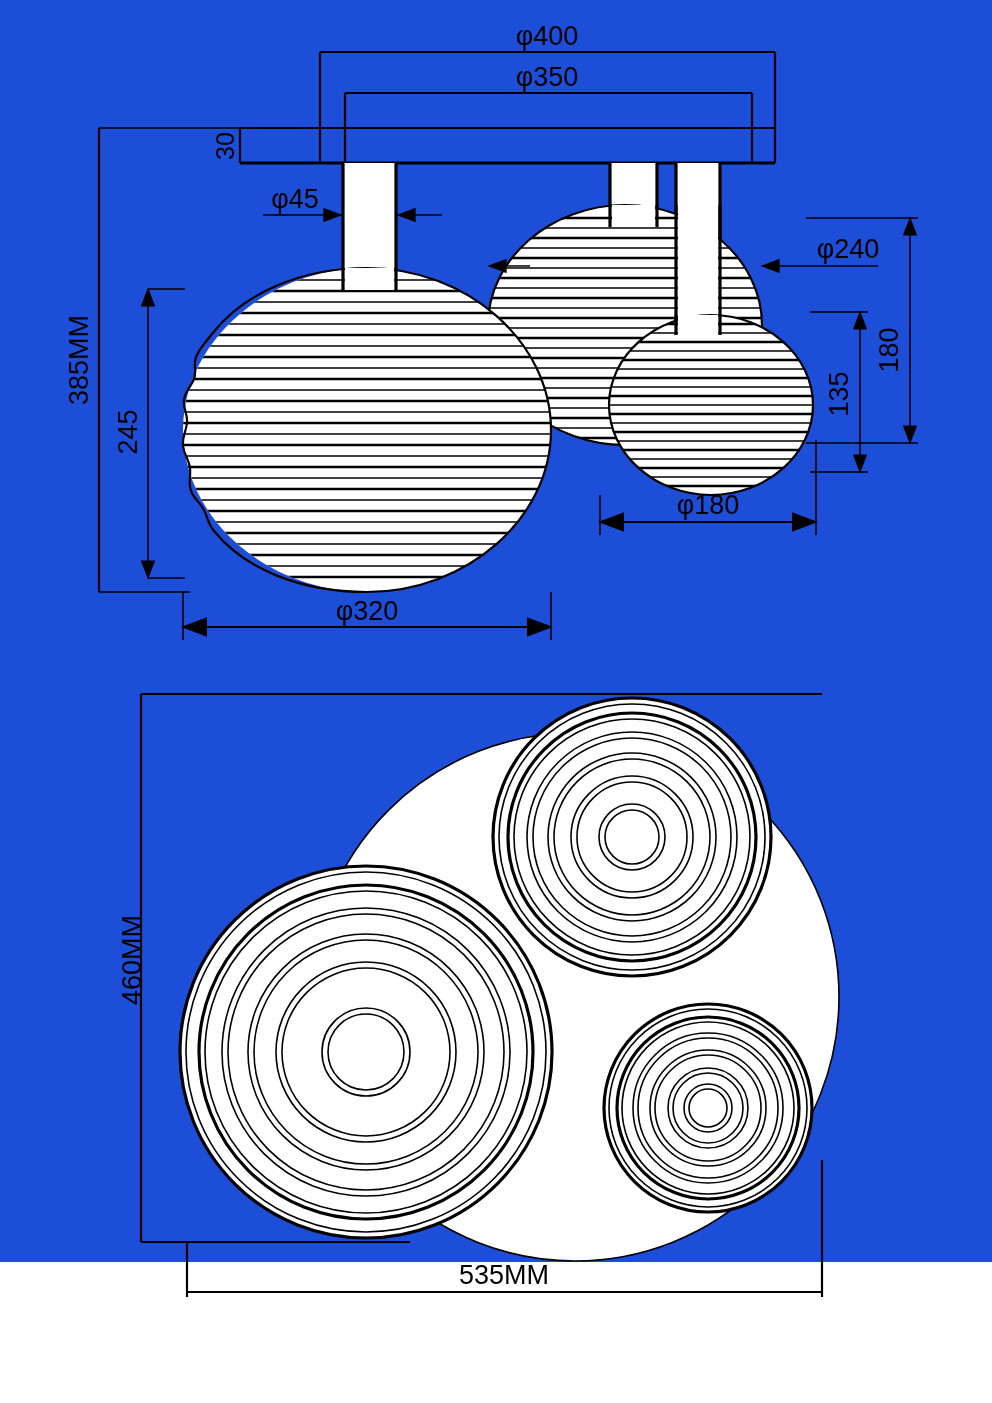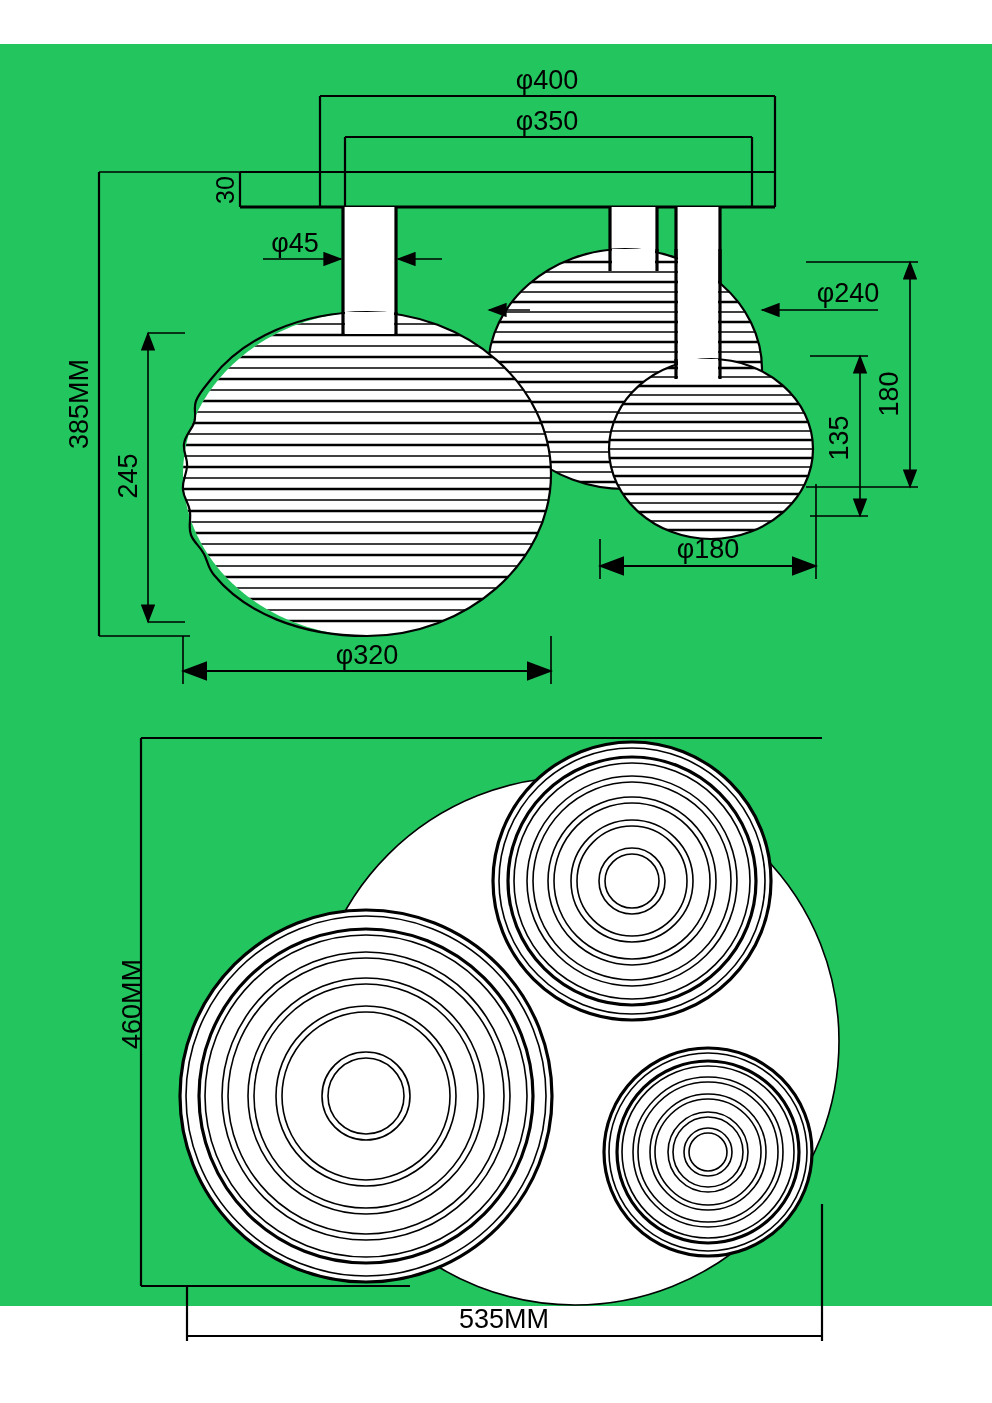--- a/index.html
+++ b/index.html
@@ -10,22 +10,21 @@
   body {
     width: 992px;
     height: 1403px;
     font-family: "Liberation Sans", sans-serif;
     overflow: hidden;
   }
   #drawing-root {
     position: relative;
     width: 992px;
     height: 1262px;
-    background: #22c55e;
-    margin-top: 44px;
+    background: #1d4ed8;
   }
   svg.sheet {
     display: block;
     width: 992px;
     height: 1403px;
   }
   text {
     font-family: "Liberation Sans", sans-serif;
     fill: #000000;
   }

